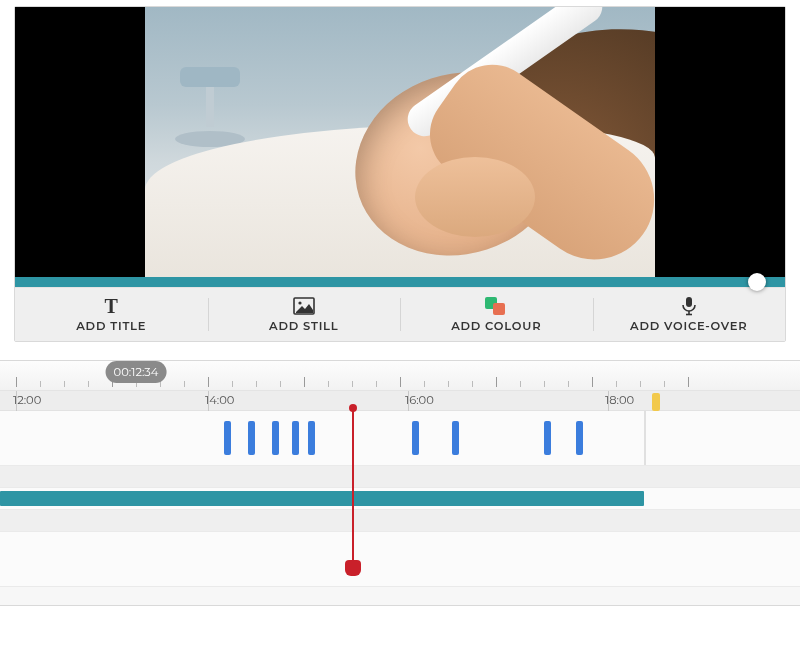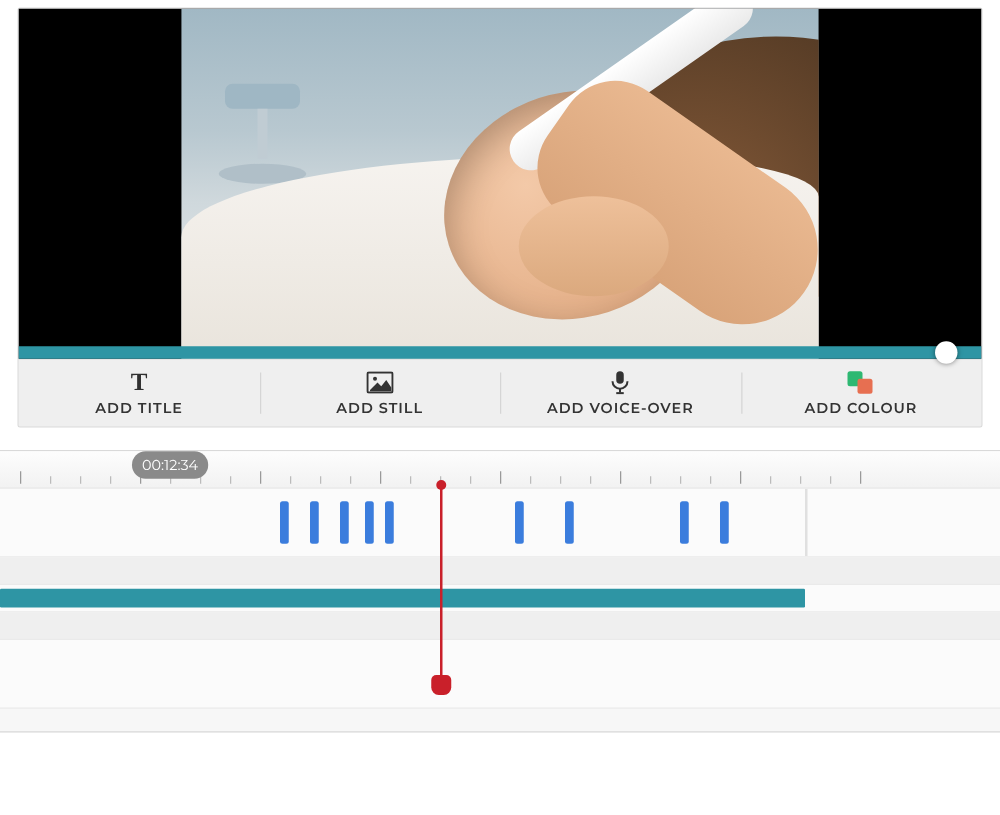--- a/index.html
+++ b/index.html
@@ -238,37 +238,37 @@
         <svg width="22" height="18" viewBox="0 0 22 18">
             <rect x="1" y="1" width="20" height="16" rx="1" fill="none" stroke="#333" stroke-width="1.6"></rect>
             <circle cx="7" cy="6" r="1.6" fill="#333"></circle>
             <path d="M3 15 L9 9 L12 12 L16 7 L20 13 V16 H3Z" fill="#333"></path>
           </svg>
       </span>
       <span class="tool-label">ADD STILL</span>
     </div>
     <div class="tool">
       <span class="ti">
+        <span class="colour-icon">
+            <span class="sq a"></span>
+            <span class="sq b"></span>
+          </span>
+      </span>
+      <span class="tool-label">ADD COLOUR</span>
+    </div>
+    <div class="tool">
+      <span class="ti">
         <svg width="16" height="20" viewBox="0 0 16 20">
             <rect x="5" y="1" width="6" height="10" rx="3" fill="#333"></rect>
             <path d="M2 9a6 6 0 0 0 12 0" fill="none" stroke="#333" stroke-width="1.6"></path>
             <line x1="8" y1="15" x2="8" y2="18" stroke="#333" stroke-width="1.6"></line>
             <line x1="5" y1="18.5" x2="11" y2="18.5" stroke="#333" stroke-width="1.6"></line>
           </svg>
       </span>
       <span class="tool-label">ADD VOICE-OVER</span>
-    </div>
-    <div class="tool">
-      <span class="ti">
-        <span class="colour-icon">
-            <span class="sq a"></span>
-            <span class="sq b"></span>
-          </span>
-      </span>
-      <span class="tool-label">ADD COLOUR</span>
     </div>
   </div>
 </div>
 
 <div class="timeline">
   <div class="ruler">
     <div class="ticks" id="ruler-ticks">
         <div class="tick " style="left: 2%;"></div>
         <div class="tick small" style="left: 5%;"></div>
         <div class="tick small" style="left: 8%;"></div>
@@ -295,20 +295,31 @@
         <div class="tick small" style="left: 71%;"></div>
         <div class="tick " style="left: 74%;"></div>
         <div class="tick small" style="left: 77%;"></div>
         <div class="tick small" style="left: 80%;"></div>
         <div class="tick small" style="left: 83%;"></div>
         <div class="tick " style="left: 86%;"></div>
       </div>
     <div class="tooltip" id="tl-tooltip" style="left: 17%; border-radius: 11px;">00:12:34</div>
   </div>
 
+  <div class="label-row" id="hour-row">
+    <span class="yellow-chip" id="yellow-chip" style="left: 81.5%;"></span>
+  <div class="hour-tick" style="left: 2%;"></div>
+      <div class="hour-label" style="left: 2%;">12:00</div>
+      <div class="hour-tick" style="left: 26%;"></div>
+      <div class="hour-label" style="left: 26%;">14:00</div>
+      <div class="hour-tick" style="left: 51%;"></div>
+      <div class="hour-label" style="left: 51%;">16:00</div>
+      <div class="hour-tick" style="left: 76%;"></div>
+      <div class="hour-label" style="left: 76%;">18:00</div>
+    </div>
 
   <div class="tracks-wrap">
     <div class="track light" id="marker-track">
         <div class="blue-bar" style="left: 28%;"></div>
         <div class="blue-bar" style="left: 31%;"></div>
         <div class="blue-bar" style="left: 34%;"></div>
         <div class="blue-bar" style="left: 36.5%;"></div>
         <div class="blue-bar" style="left: 38.5%;"></div>
         <div class="blue-bar" style="left: 51.5%;"></div>
         <div class="blue-bar" style="left: 56.5%;"></div>

